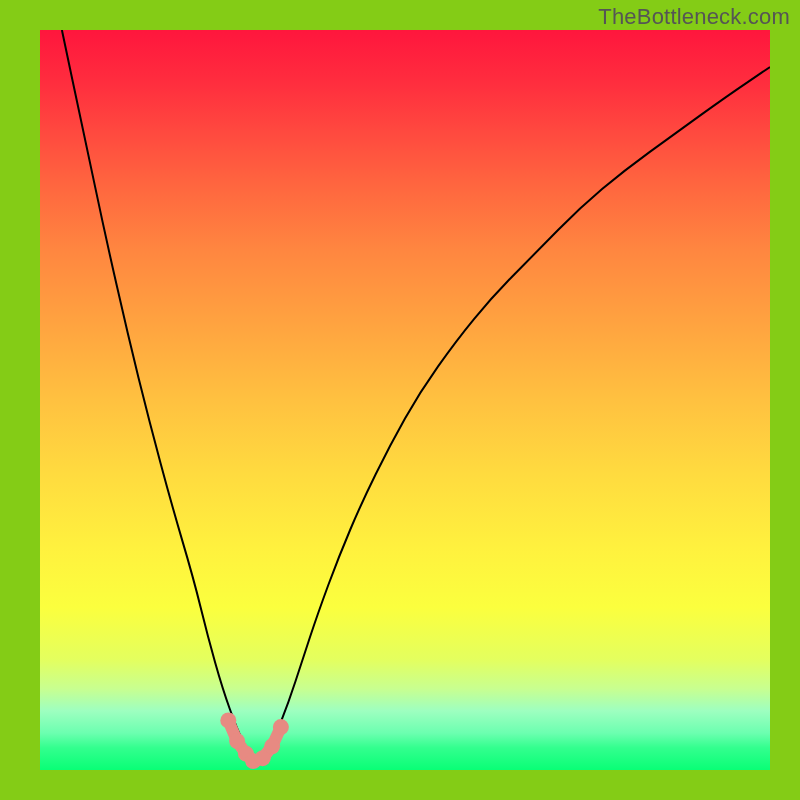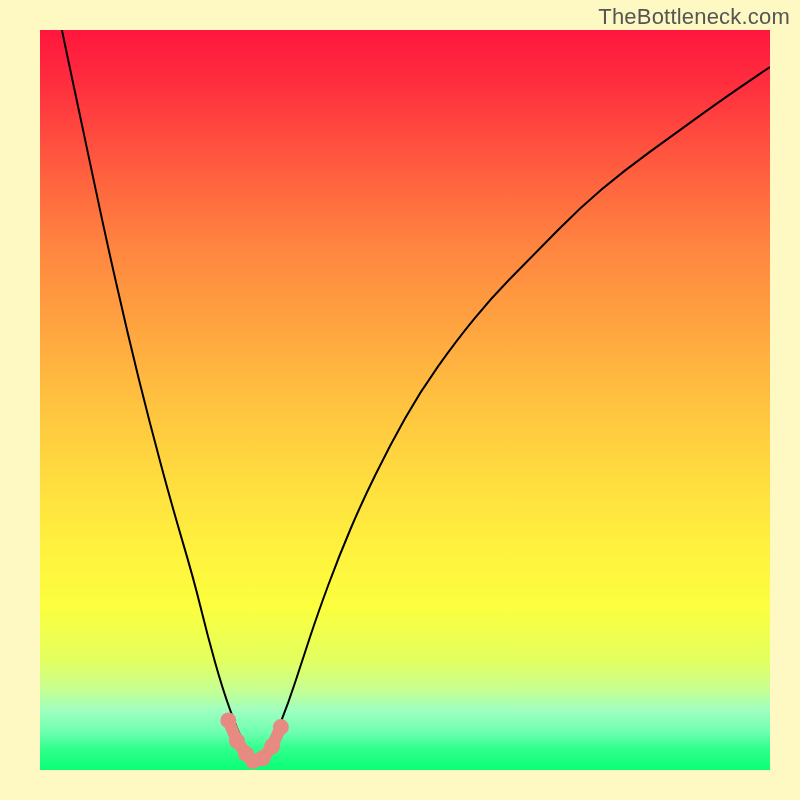--- a/index.html
+++ b/index.html
@@ -10,21 +10,21 @@
     background: #000;
     overflow: hidden;
     font-family: Arial, Helvetica, sans-serif;
   }
   .frame {
     position: absolute;
     left: 0;
     top: 0;
     width: 800px;
     height: 800px;
-    background: #fef9c3;
+    background: #84cc16;
   }
   .plot {
     position: absolute;
     left: 40px;
     top: 30px;
     width: 730px;
     height: 740px;
     background: linear-gradient(
       to bottom,
       #ff163d 0%,

